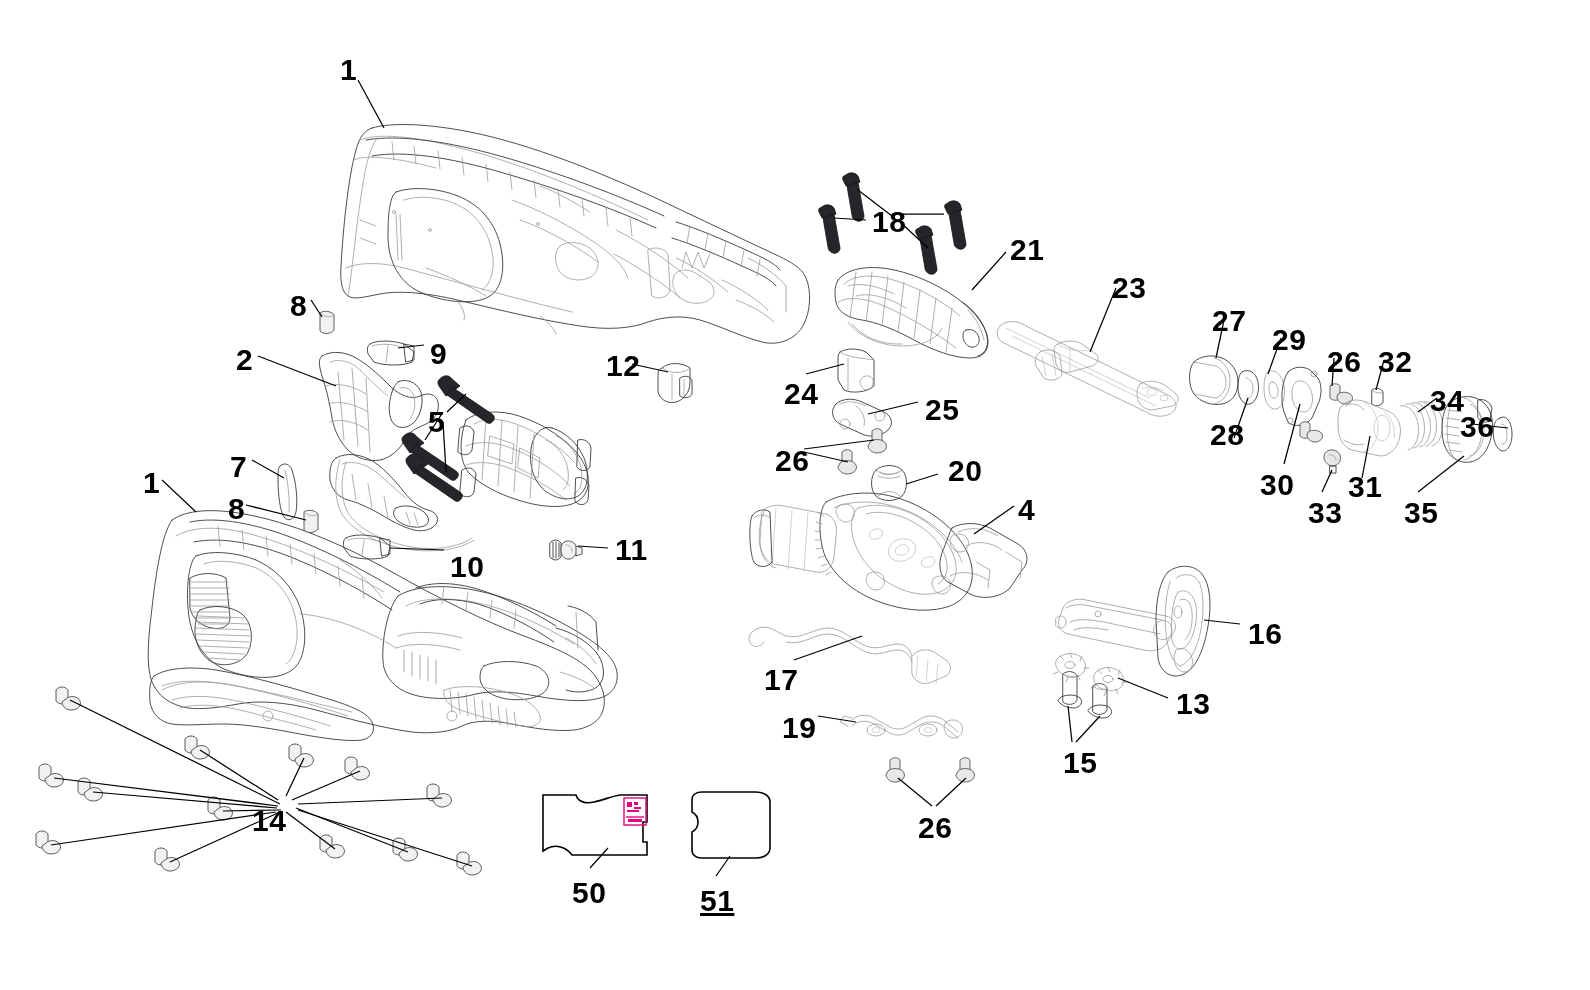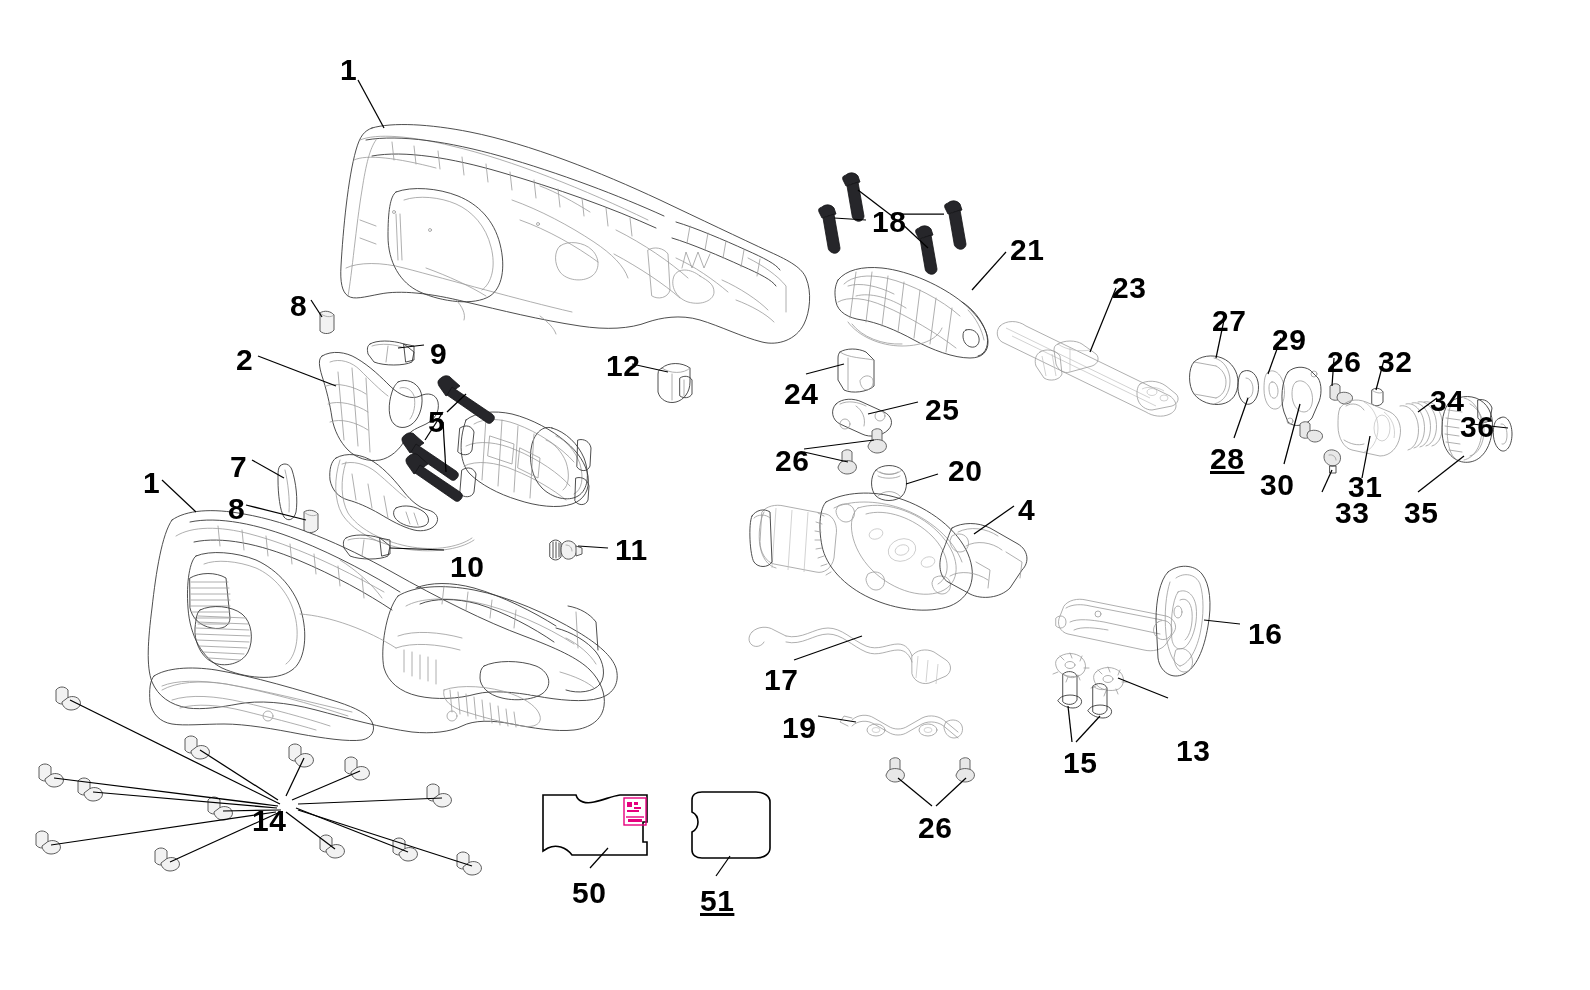--- a/index.html
+++ b/index.html
@@ -872,25 +872,25 @@
 <div class="callout" style="left:775px;top:446px;">26</div>
 <div class="callout" style="left:948px;top:456px;">20</div>
 <div class="callout" style="left:1018px;top:495px;">4</div>
 <div class="callout" style="left:1112px;top:273px;">23</div>
 <div class="callout" style="left:1212px;top:306px;">27</div>
 <div class="callout" style="left:1272px;top:325px;">29</div>
 <div class="callout" style="left:1327px;top:347px;">26</div>
 <div class="callout" style="left:1378px;top:347px;">32</div>
 <div class="callout" style="left:1430px;top:386px;">34</div>
 <div class="callout" style="left:1460px;top:412px;">36</div>
-<div class="callout" style="left:1210px;top:444px;text-decoration:underline;">28</div>
+<div class="callout" style="left:1210px;top:420px;">28</div>
 <div class="callout" style="left:1260px;top:470px;text-align:center;">30</div>
-<div class="callout" style="left:1308px;top:498px;margin-left:27px;">33</div>
+<div class="callout" style="left:1308px;top:498px;">33</div>
 <div class="callout" style="left:1348px;top:472px;">31</div>
 <div class="callout" style="left:1404px;top:498px;">35</div>
 <div class="callout" style="left:764px;top:665px;">17</div>
 <div class="callout" style="left:782px;top:713px;">19</div>
 <div class="callout" style="left:1248px;top:619px;">16</div>
-<div class="callout" style="left:1176px;top:736px;">13</div>
+<div class="callout" style="left:1176px;top:689px;">13</div>
 <div class="callout" style="left:1063px;top:748px;">15</div>
 <div class="callout" style="left:918px;top:813px;">26</div>
 
 </div>
 
 </body></html>

